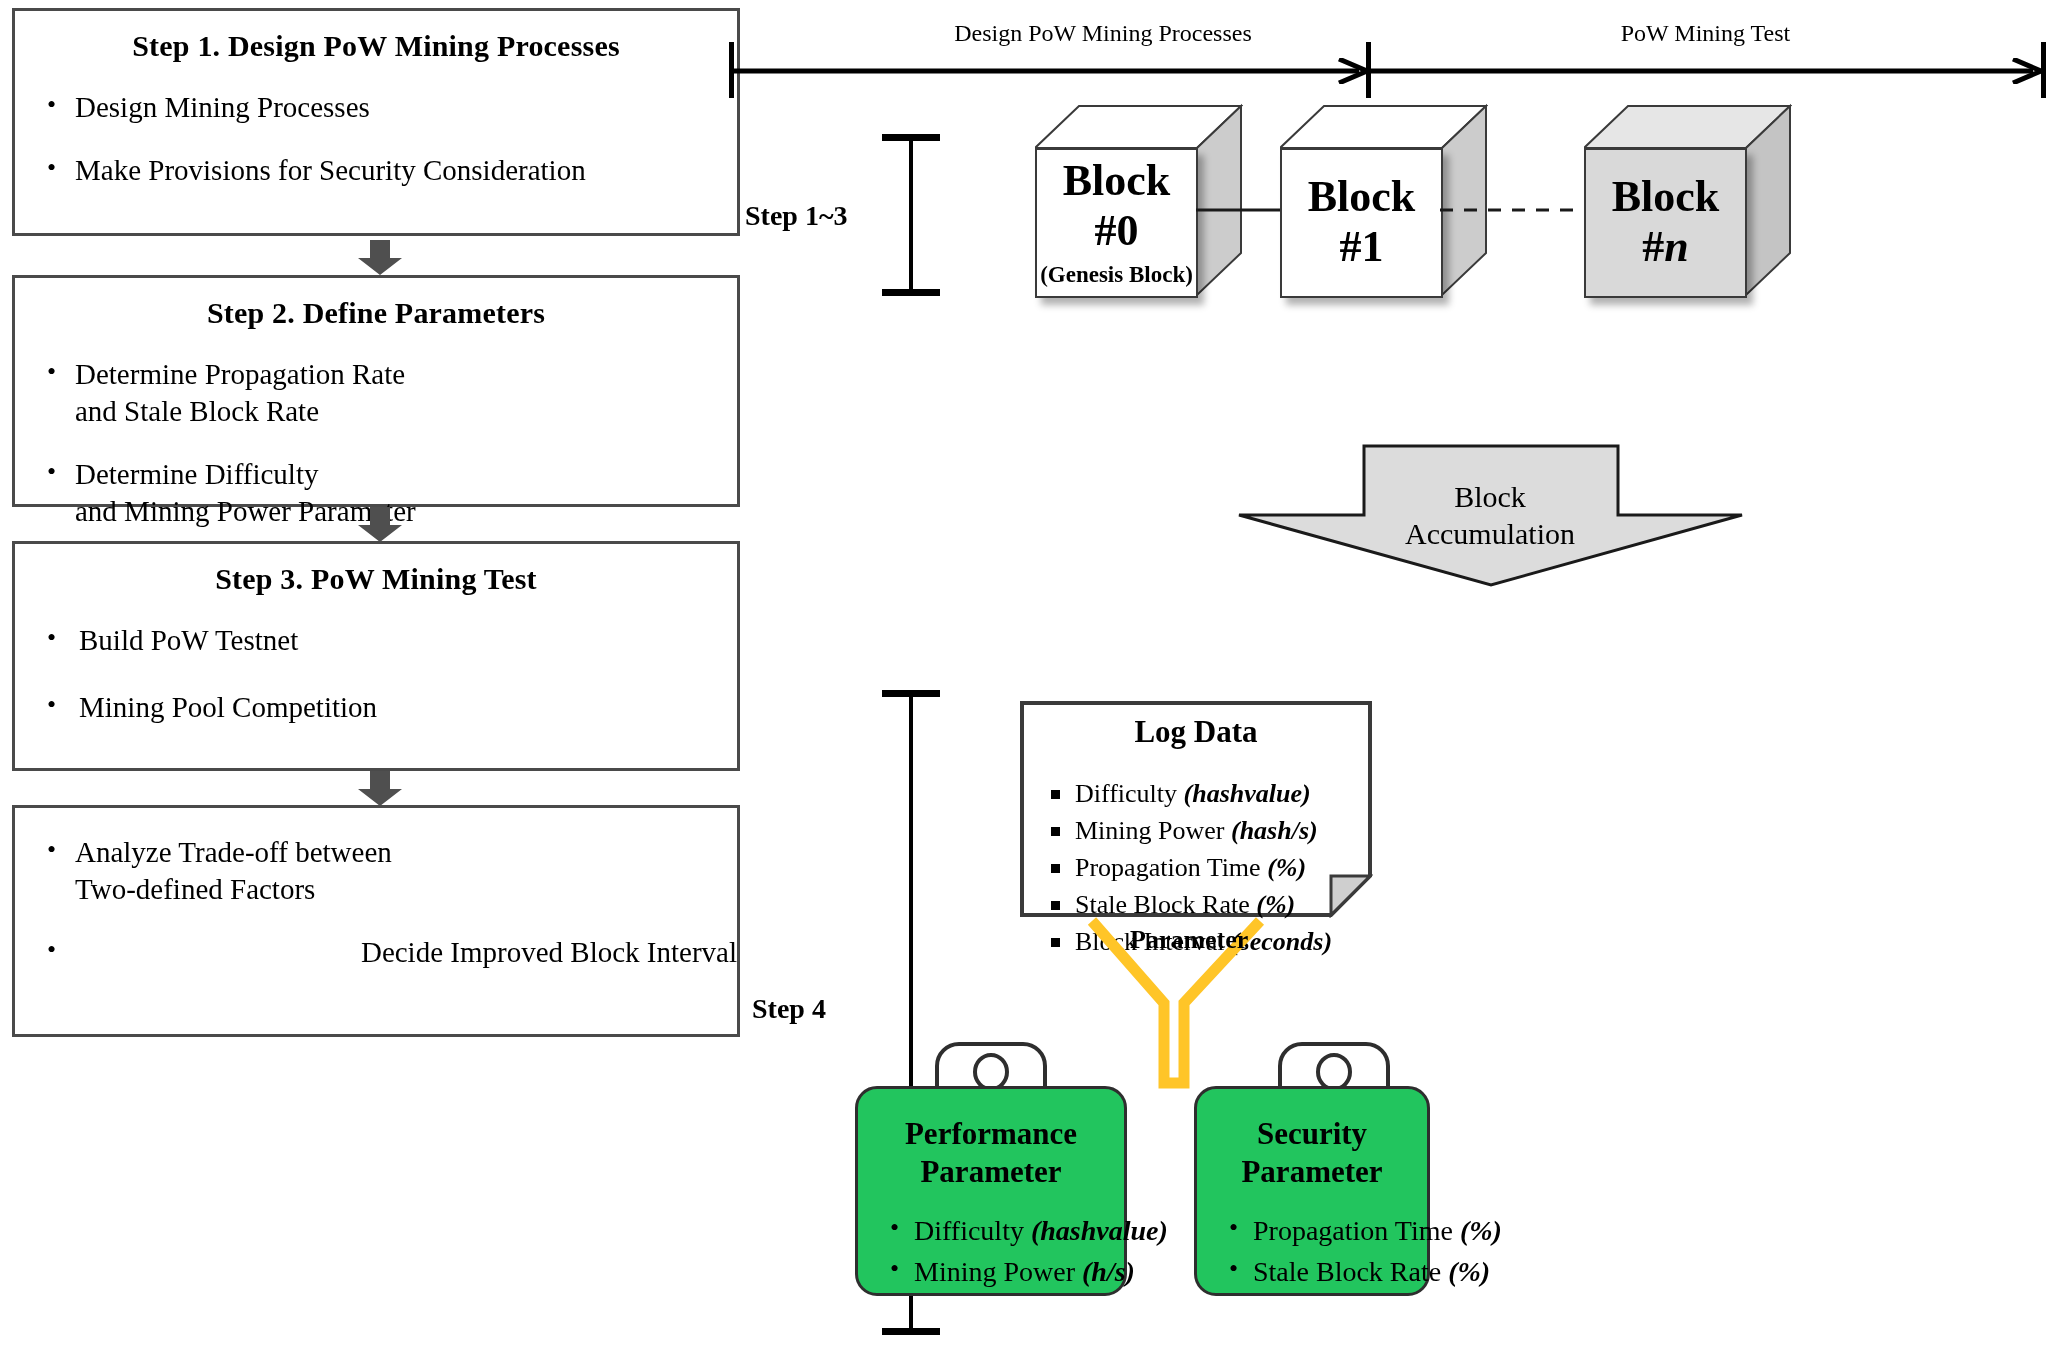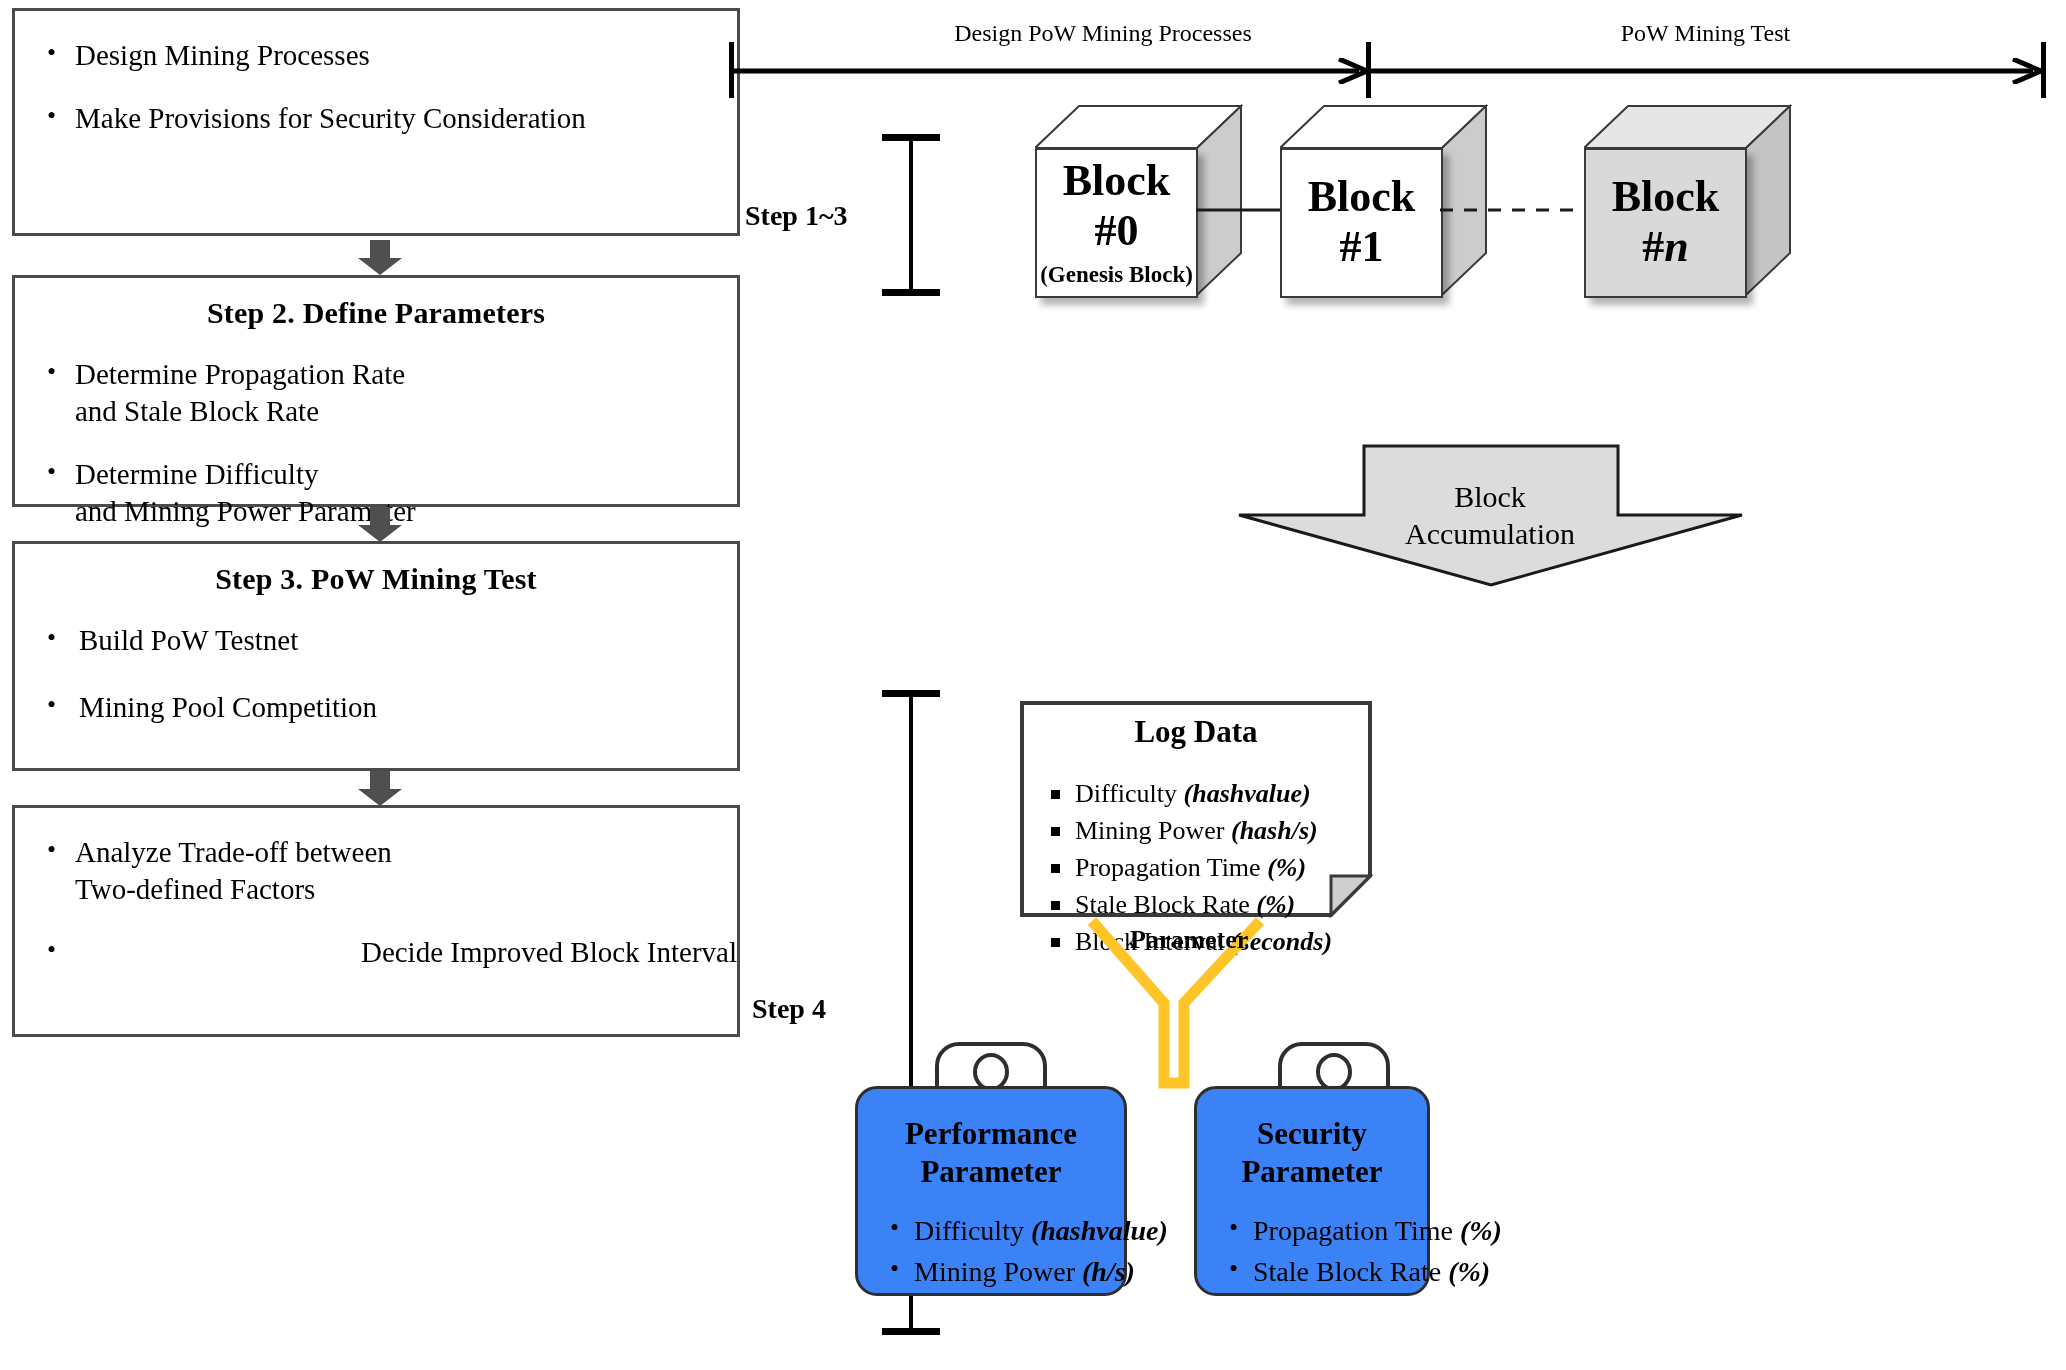--- a/index.html
+++ b/index.html
@@ -70,37 +70,38 @@
   .doc-list em{font-style:italic;font-weight:bold;}
   
   #classify-funnel{position:absolute;}
   #classify-label{
     position:absolute;font-weight:bold;font-size:26px;white-space:nowrap;
   }
   
   .briefcase{position:absolute;}
   .bc-body{
     position:absolute;left:0;bottom:0;width:100%;
-    border:3px solid #2e2e2e;border-radius:22px;background:#3b82f6;box-sizing:border-box;
+    border:3px solid #2e2e2e;border-radius:22px;background:#22c55e;box-sizing:border-box;
   }
   .bc-title{
     position:absolute;left:0;width:100%;text-align:center;
     font-weight:bold;font-size:31px;line-height:1.22;top:26px;
   }
   .bc-list{position:absolute;left:26px;margin:0;padding:0;list-style:none;}
   .bc-list li{position:relative;padding-left:30px;font-size:28px;line-height:1.45;white-space:nowrap;}
   .bc-list li::before{content:"\2022";position:absolute;left:6px;top:-2px;font-size:26px;}
   .bc-list em{font-style:italic;font-weight:bold;}
 </style>
 </head>
 <body>
 
 <div id="left-column">
 
   <div class="step-box" style="top:8px;height:228px;">
+    <div class="step-title">Step 1. Design PoW Mining Processes</div>
     <ul class="bullet-list" style="margin-top:20px;">
       <li>Design Mining Processes</li>
       <li>Make Provisions for Security Consideration</li>
     </ul>
   </div>
   <svg class="down-arrow" style="top:240px;" viewBox="0 0 48 36">
     <polygon points="14,0 34,0 34,18 46,18 24,35 2,18 14,18" fill="#4f4f4f"></polygon>
   </svg>
 
   <div class="step-box" style="top:275px;height:232px;">

